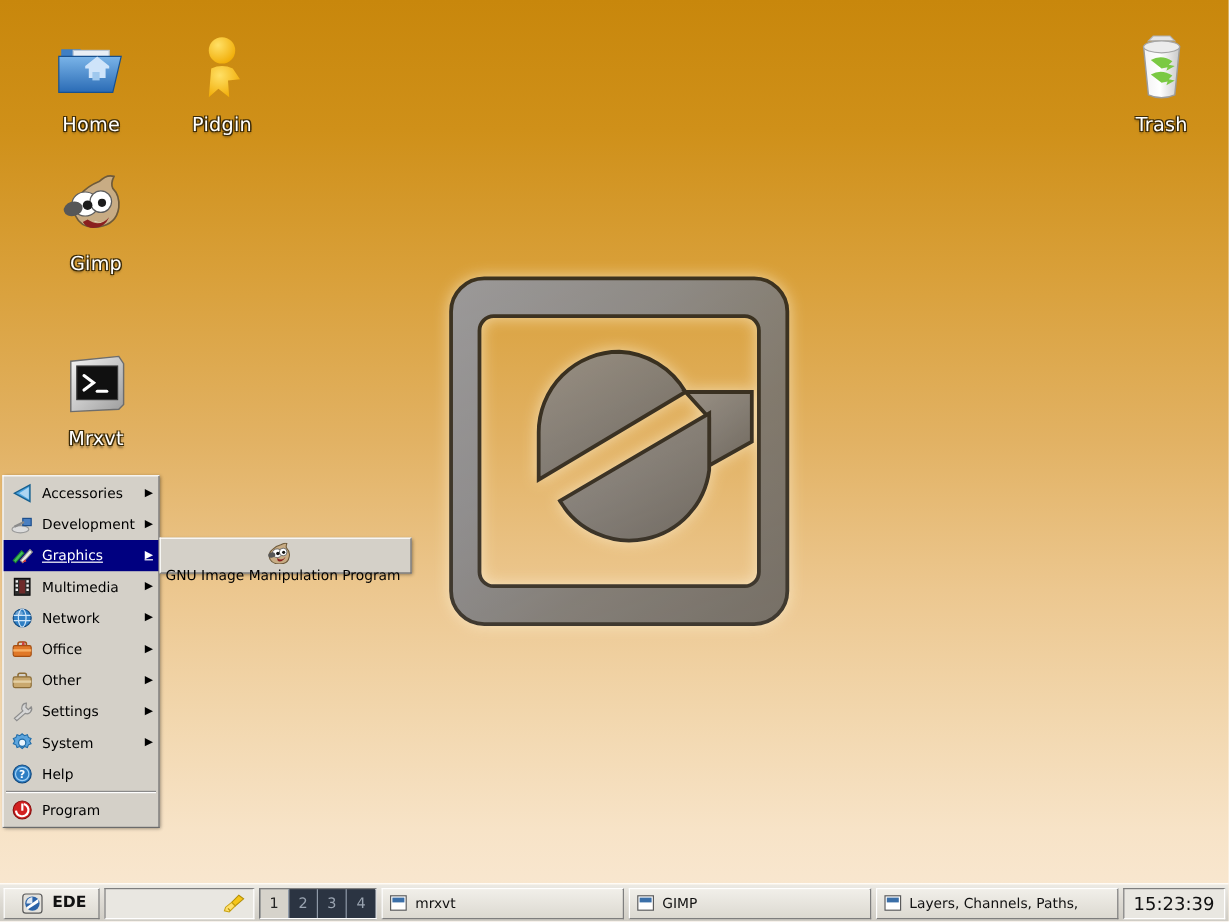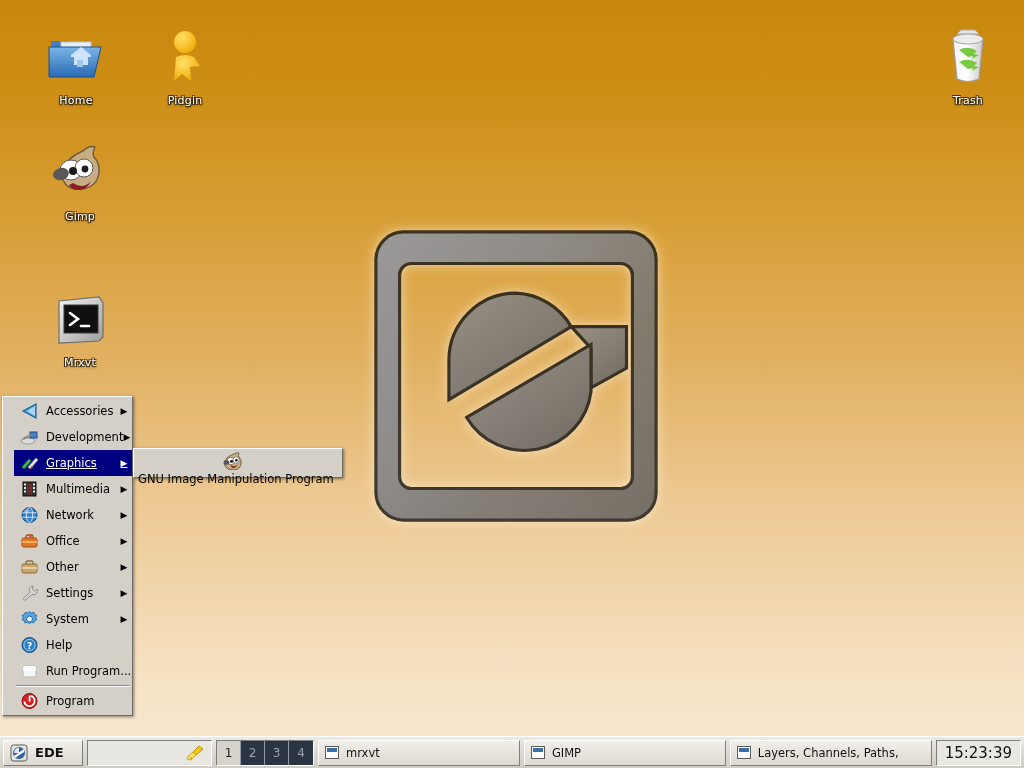--- a/index.html
+++ b/index.html
@@ -43,40 +43,40 @@
     text-align: center;
     cursor: default;
     user-select: none;
   }
   .desk-icon .glyph {
     height: 72px;
     display: flex; align-items: center; justify-content: center;
   }
   .desk-icon .dlabel {
     margin-top: 2px;
-    font-size: 11px;
+    font-size: 16px;
     color: #ffffff;
     letter-spacing: 0.2px;
     text-shadow:
       -1px -1px 0 #3a2a08, 1px -1px 0 #3a2a08,
       -1px  1px 0 #3a2a08, 1px  1px 0 #3a2a08,
        0    2px 2px rgba(0,0,0,0.55);
   }
 
   
   #start-menu {
     position: absolute;
     left: 2px; top: 396px;
     width: 131px;
     background: #d4d0c8;
     border: 1px solid #ffffff;
     border-right-color: #6b6b6b;
     border-bottom-color: #6b6b6b;
     box-shadow: 1px 1px 3px rgba(0,0,0,0.45);
-    padding: 1px 0 1px 11px;
+    padding: 1px 0 1px 0;
     z-index: 40;
   }
   .menu-item {
     position: relative;
     display: flex;
     align-items: center;
     height: 26px;
     padding: 0 2px 0 4px;
     font-size: 11.5px;
     color: #000;
@@ -143,20 +143,21 @@
     border-bottom-color: #7e7e7e;
     background: linear-gradient(to bottom,#f1efe9,#dcd9d1);
   }
   #start-button {
     height: 26px;
     min-width: 80px;
     display: flex; align-items: center; gap: 7px;
     padding: 0 10px 0 6px;
     font-size: 13px; font-weight: bold; color: #111;
     cursor: default;
+    justify-content: flex-end;
   }
   #tray {
     height: 26px; width: 125px;
     display: flex; align-items: center; justify-content: flex-end;
     padding-right: 6px;
   }
   #pager {
     height: 26px;
     display: flex; align-items: stretch;
     border: 1px solid #7e7e7e;
@@ -446,30 +447,20 @@
         <svg width="19" height="18" viewBox="0 0 19 18">
           <circle cx="9.5" cy="9" r="7.5" fill="#2d7ec4" stroke="#124a80"></circle>
           <circle cx="9.5" cy="9" r="5.6" fill="none" stroke="#9fd0f5"></circle>
           <text x="9.5" y="12.6" font-size="9" font-family="DejaVu Sans, sans-serif" font-weight="bold" fill="#ffffff" text-anchor="middle">?</text>
         </svg>
       </span>
       <span class="mi-label">Help</span>
       <span class="mi-arrow"></span>
     </div>
 
-    <div class="menu-item">
-      <span class="mi-icon">
-        <svg width="19" height="18" viewBox="0 0 19 18">
-          <rect x="3" y="4" width="13" height="11" rx="2" fill="#f5f5f5" stroke="#b8b8b8"></rect>
-          <rect x="3" y="4" width="13" height="5" rx="2" fill="#ffffff"></rect>
-        </svg>
-      </span>
-      <span class="mi-label">Run Program...</span>
-      <span class="mi-arrow"></span>
-    </div>
 
     <div class="menu-sep"></div>
 
     <div class="menu-item">
       <span class="mi-icon">
         <svg width="19" height="18" viewBox="0 0 19 18">
           <circle cx="9.5" cy="9" r="7.5" fill="#d32020" stroke="#8a0f0f"></circle>
           <circle cx="9.5" cy="9" r="5.2" fill="none" stroke="#ffffff" stroke-width="1.8" stroke-dasharray="22 11" transform="rotate(-75 9.5 9)"></circle>
           <rect x="8.7" y="3.6" width="1.8" height="6" fill="#ffffff"></rect>
         </svg>

